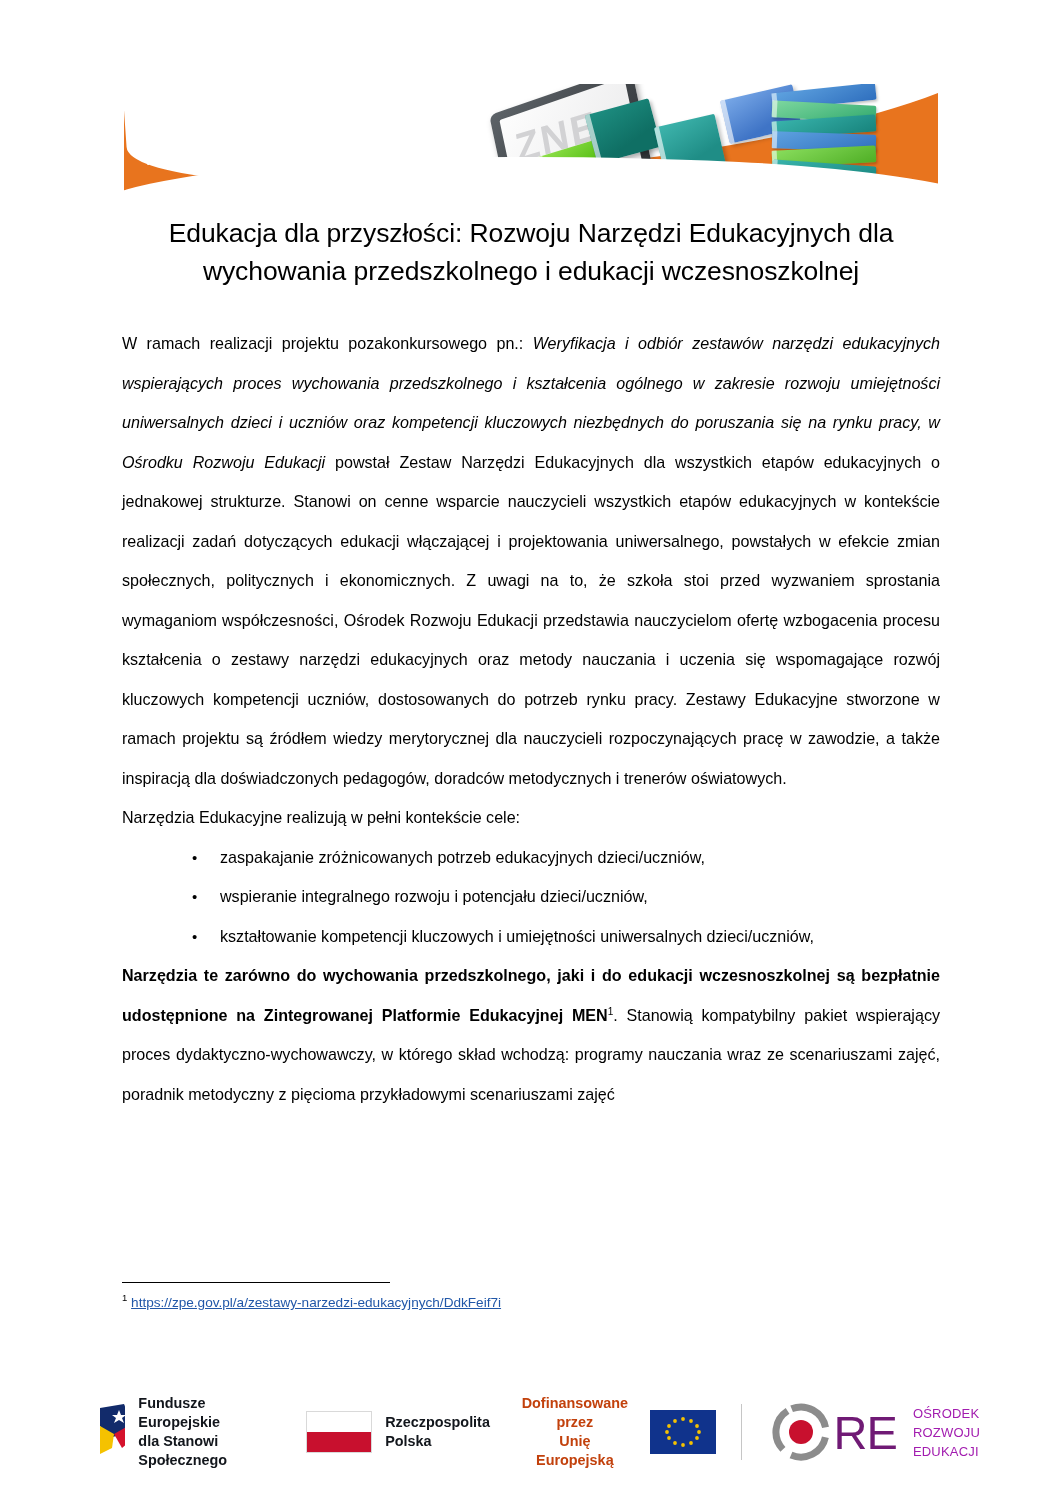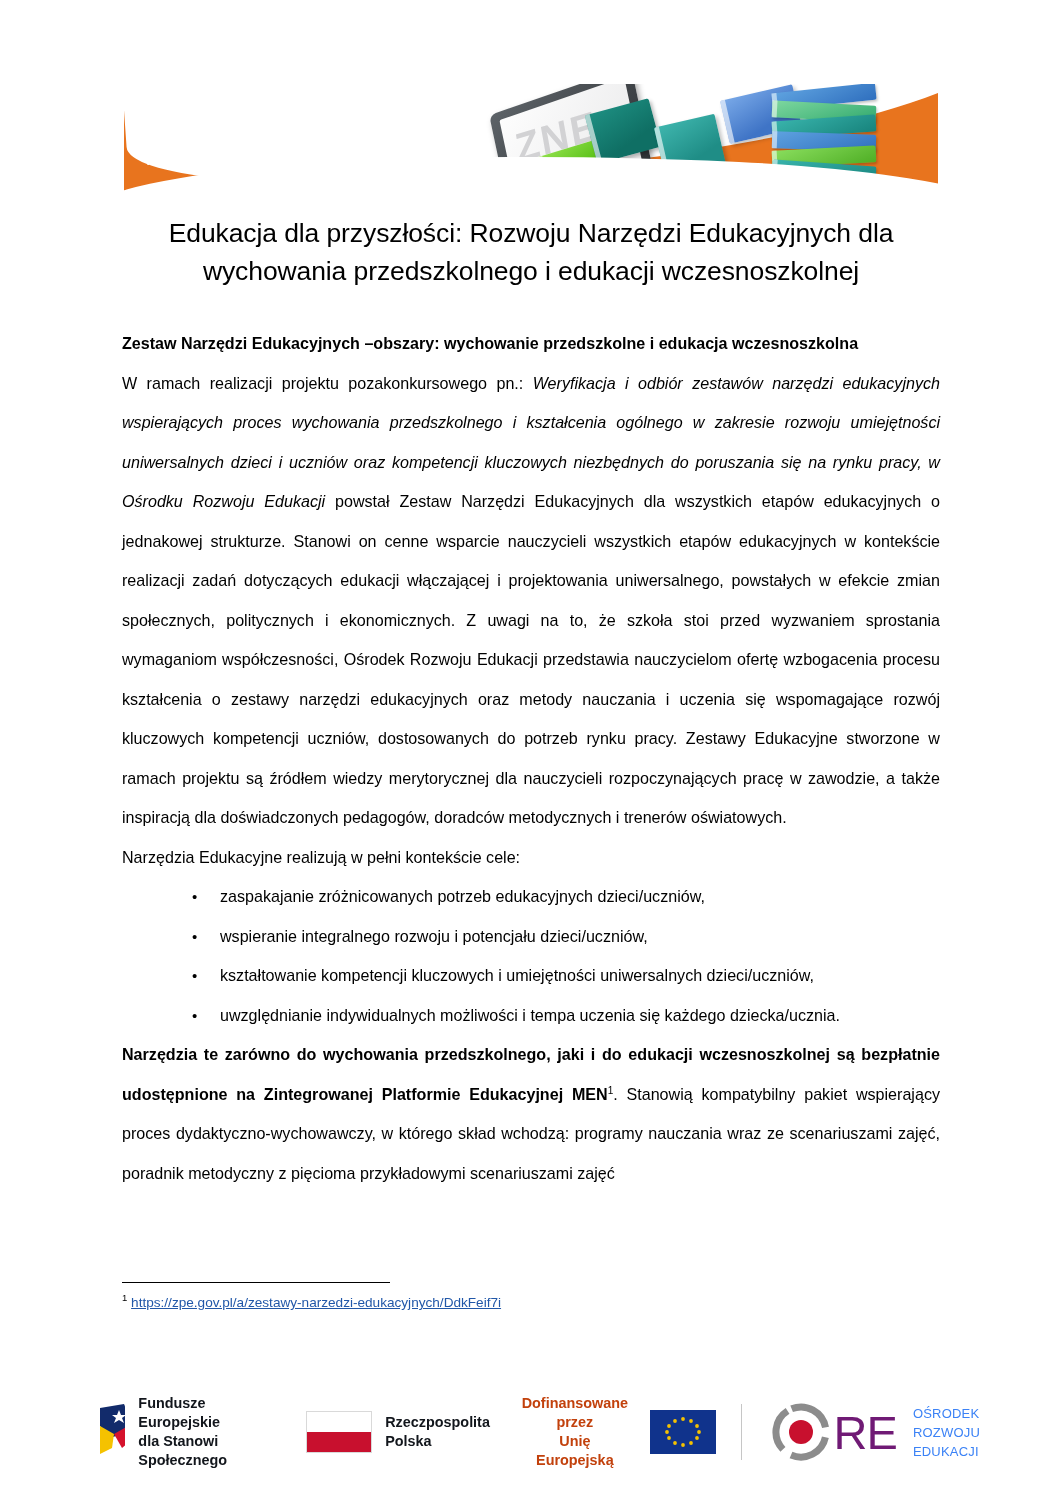--- a/index.html
+++ b/index.html
@@ -370,31 +370,29 @@
     <div class="swoosh-bottom"></div>
 
     <div class="banner-title"><span>POPULARYZACJA ZESTAWÓW</span>
 <span>NARZĘDZI EDUKACYJNYCH</span></div>
   </div>
 
   <div class="doc">
 
     <h1 class="doc-title">Edukacja dla przyszłości: Rozwoju Narzędzi Edukacyjnych dla wychowania przedszkolnego i edukacji wczesnoszkolnej</h1>
 
-    <p class="body lead">Zestaw Narzędzi Edukacyjnych –obszary: wychowanie przedszkolne i edukacja wczesnoszkolna</p>
 
     <p class="body"><span>W ramach realizacji projektu pozakonkursowego pn.: </span><span class="it">Weryfikacja i odbiór zestawów narzędzi edukacyjnych wspierających proces wychowania przedszkolnego i kształcenia ogólnego w zakresie rozwoju umiejętności uniwersalnych dzieci i uczniów oraz kompetencji kluczowych niezbędnych do poruszania się na rynku pracy, w Ośrodku Rozwoju Edukacji</span><span> powstał Zestaw Narzędzi Edukacyjnych dla wszystkich etapów edukacyjnych o jednakowej strukturze. Stanowi on cenne wsparcie nauczycieli wszystkich etapów edukacyjnych w kontekście realizacji zadań dotyczących edukacji włączającej i projektowania uniwersalnego, powstałych w efekcie zmian społecznych, politycznych i ekonomicznych. Z uwagi na to, że szkoła stoi przed wyzwaniem sprostania wymaganiom współczesności, Ośrodek Rozwoju Edukacji przedstawia nauczycielom ofertę wzbogacenia procesu kształcenia o zestawy narzędzi edukacyjnych oraz metody nauczania i uczenia się wspomagające rozwój kluczowych kompetencji uczniów, dostosowanych do potrzeb rynku pracy. Zestawy Edukacyjne stworzone w ramach projektu są źródłem wiedzy merytorycznej dla nauczycieli rozpoczynających pracę w zawodzie, a także inspiracją dla doświadczonych pedagogów, doradców metodycznych i trenerów oświatowych.</span></p>
 
     <p class="body">Narzędzia Edukacyjne realizują w pełni kontekście cele:</p>
 
     <ul class="goals">
       <li>zaspakajanie zróżnicowanych potrzeb edukacyjnych dzieci/uczniów,</li>
       <li>wspieranie integralnego rozwoju i potencjału dzieci/uczniów,</li>
       <li>kształtowanie kompetencji kluczowych i umiejętności uniwersalnych dzieci/uczniów,</li>
-      <li>uwzględnianie indywidualnych możliwości i tempa uczenia się każdego dziecka/ucznia.</li>
     </ul>
 
     <p class="body"><span class="bd">Narzędzia te zarówno do wychowania przedszkolnego, jaki i do edukacji wczesnoszkolnej są bezpłatnie udostępnione na Zintegrowanej Platformie Edukacyjnej MEN</span><sup class="fn">1</sup><span>. Stanowią kompatybilny pakiet wspierający proces dydaktyczno-wychowawczy, w którego skład wchodzą: programy nauczania wraz ze scenariuszami zajęć, poradnik metodyczny z pięcioma przykładowymi scenariuszami zajęć</span></p>
 
   </div>
 
   <div class="footnote-area">
     <div class="footnote-rule"></div>
     <div class="footnote-line"><sup>1</sup> <a class="footnote-link" href="#" style="color: rgb(33, 87, 168);">https://zpe.gov.pl/a/zestawy-narzedzi-edukacyjnych/DdkFeif7i</a></div>
   </div>
@@ -457,20 +455,20 @@
     <div class="spacer-4"></div>
 
     <div class="ore">
       <div class="ore-mark">
         <svg width="58" height="58" viewBox="0 0 58 58">
           <path d="M29 4 A25 25 0 1 1 28.9 4" fill="none" stroke="#8c8c8c" stroke-width="7" stroke-dasharray="44 10 44 10 44 10" transform="rotate(-22 29 29)"></path>
           <circle cx="29" cy="29" r="12" fill="#c8102e"></circle>
         </svg>
       </div>
       <div class="ore-re" style="color: #701a75;">RE</div>
-      <div class="ore-words" style="color: #3b82f6;">OŚRODEK
+      <div class="ore-words" style="color: #a21caf;">OŚRODEK
 ROZWOJU
 EDUKACJI</div>
     </div>
 
   </div>
 
 </div>
 
 </body></html>

